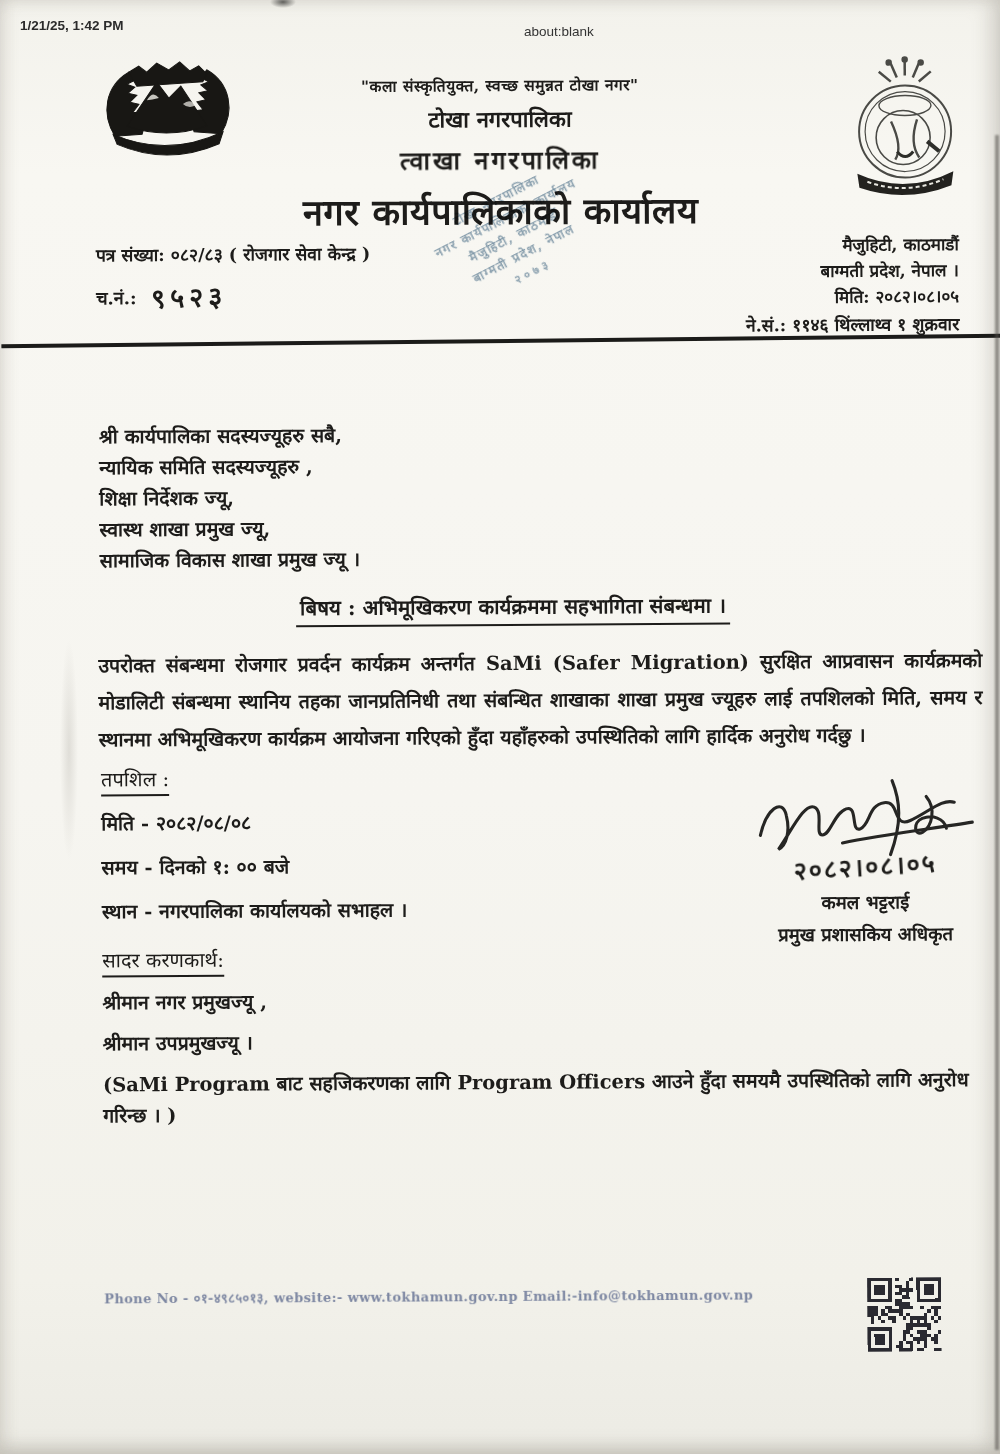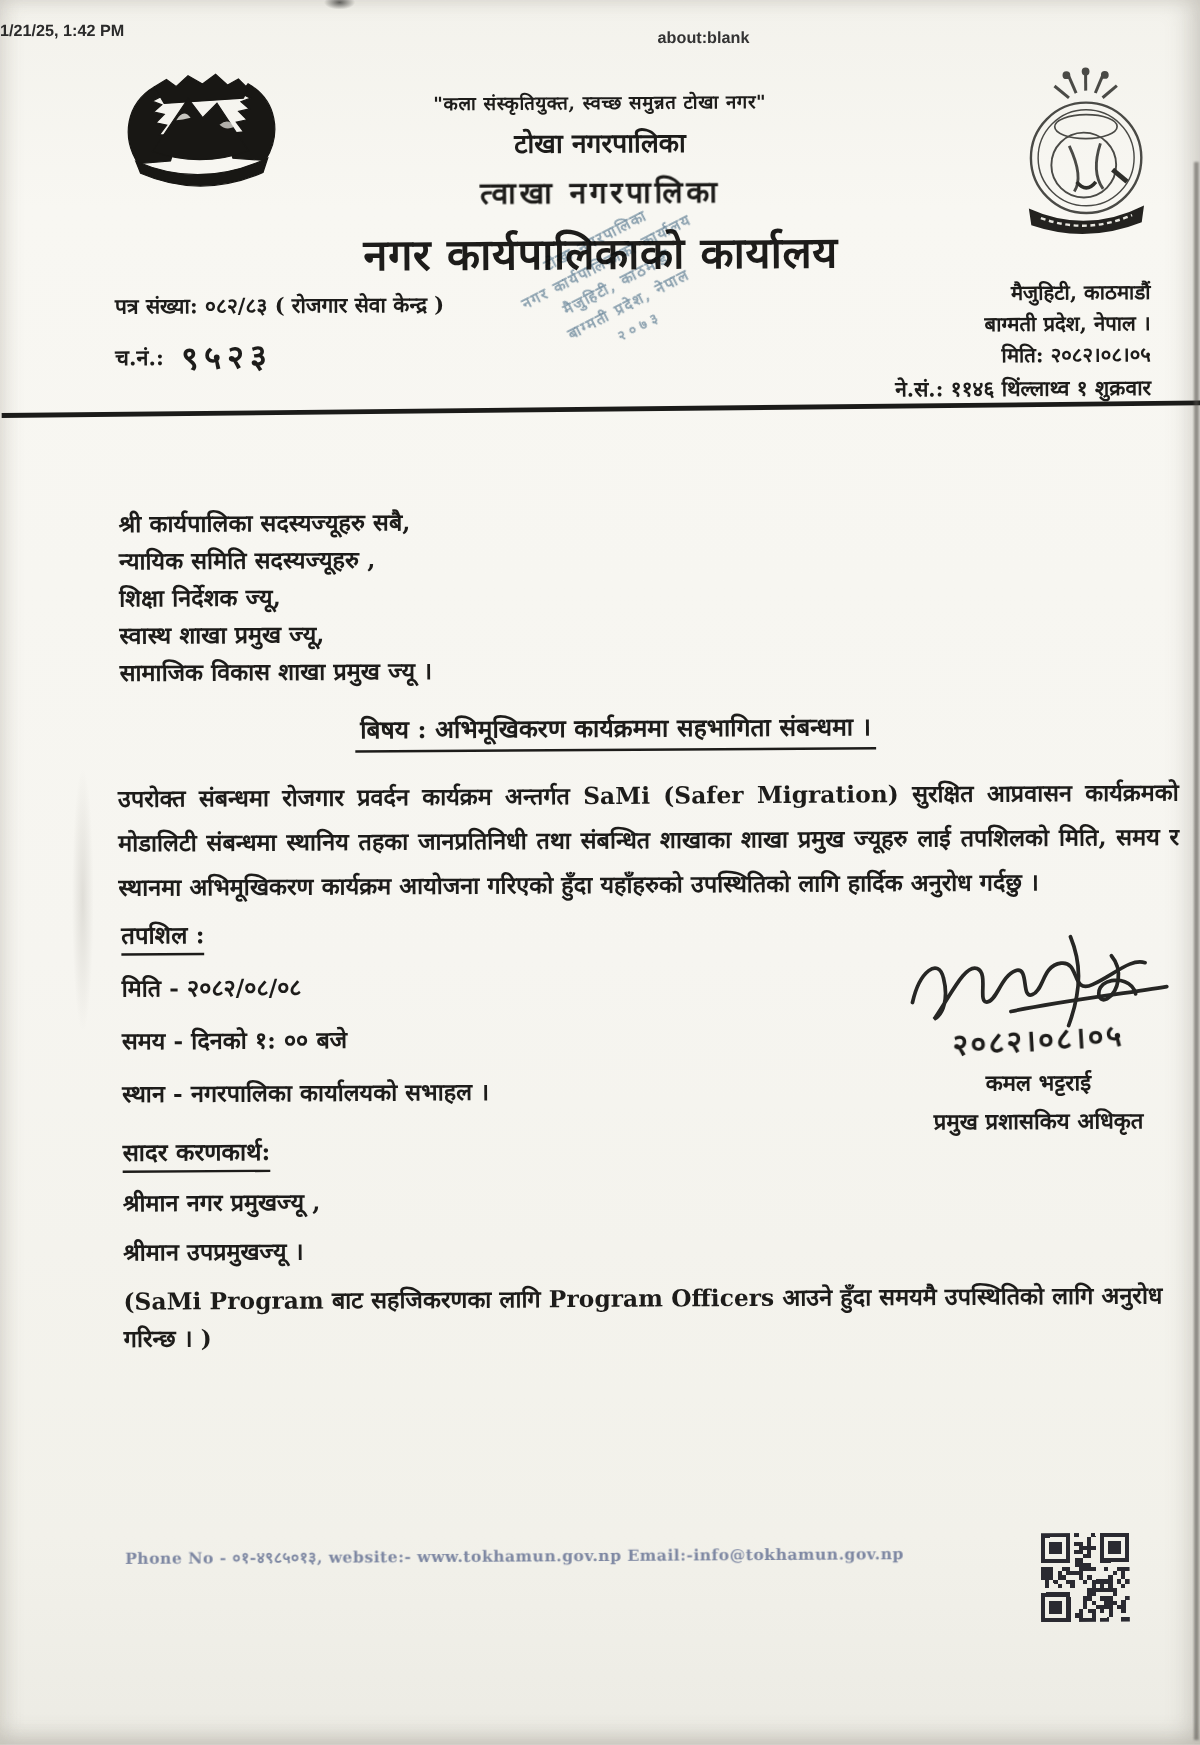--- a/index.html
+++ b/index.html
@@ -4,22 +4,22 @@
 <style>
   html,body{margin:0;padding:0;}
   body{width:1000px;height:1454px;background:#e9e8e3;font-family:"DejaVu Serif","Liberation Serif",serif;}
   .page{position:relative;width:1000px;height:1454px;overflow:hidden;color:#1d1c1a;
     background:linear-gradient(180deg,#f3f2ec 0%,#f8f7f2 12%,#f6f5f0 55%,#f2f1ea 88%,#ecebe4 100%);
     box-shadow:inset -12px 0 18px rgba(110,105,95,.18), inset 0 -10px 16px rgba(110,105,95,.16), inset 8px 0 14px rgba(110,105,95,.08);}
   .tilt{position:absolute;inset:0;transform:rotate(-0.35deg);transform-origin:50% 8%;}
 
   
   .ph{position:absolute;font-family:"Liberation Sans","DejaVu Sans",sans-serif;font-size:13.5px;font-weight:bold;color:#2b2b2b;}
-  .ph-dt{left:0;top:18px;}
-  .ph-title{left:548px;top:24px;font-weight:bold;color:#333;}
+  .ph-dt{left:20px;top:18px;}
+  .ph-title{left:524px;top:24px;font-weight:normal;color:#333;}
 
   
   .head-center{position:absolute;left:230px;top:74px;width:540px;text-align:center;z-index:2;}
   .motto{font-size:15.5px;font-weight:bold;letter-spacing:.5px;}
   .muni{font-size:22px;font-weight:bold;margin-top:7px;}
   .newari{font-size:25px;font-weight:bold;letter-spacing:3px;margin-top:9px;filter:blur(.35px);}
   .office{font-size:36px;font-weight:bold;margin-top:10px;letter-spacing:.5px;}
 
   .emblem{position:absolute;z-index:1;}
   .emblem-left{left:95px;top:54px;}
@@ -42,21 +42,21 @@
   .rule{position:absolute;left:0;top:339px;width:1000px;height:4px;background:#1b1b19;transform:rotate(-0.25deg);z-index:2;}
 
   .recipients{position:absolute;left:97px;top:419px;font-size:19.5px;line-height:31px;font-weight:bold;}
 
   .subject-wrap{position:absolute;left:0;top:592px;width:1020px;text-align:center;}
   .subject{display:inline-block;font-size:20.5px;font-weight:bold;border-bottom:2.2px solid #1d1c1a;padding:0 4px 4px;}
 
   .body-par{position:absolute;left:95px;top:645px;width:884px;font-size:19.5px;font-weight:bold;line-height:37px;text-align:justify;}
 
   .details{position:absolute;left:97px;top:763px;font-size:19.5px;font-weight:bold;}
-  .sec-head{display:inline-block;font-size:20px;font-weight:bold;border-bottom:2.2px solid #1d1c1a;padding-bottom:2px;}
+  .sec-head{display:inline-block;font-size:20px;font-weight:normal;border-bottom:2.2px solid #1d1c1a;padding-bottom:2px;}
   .details .ln{margin-top:11px;line-height:33px;}
 
   .sig-block{position:absolute;left:733px;top:775px;width:255px;text-align:center;z-index:2;}
   .sig-svg{display:block;margin:0 auto;}
   .sig-date{font-size:25px;font-weight:bold;letter-spacing:2px;transform:rotate(-3deg);margin-top:-16px;filter:blur(.2px);}
   .sig-name{font-size:18.5px;font-weight:bold;margin-top:6px;}
   .sig-desig{font-size:18.5px;font-weight:bold;margin-top:7px;}
 
   .cc{position:absolute;left:97px;top:944px;font-size:19.5px;font-weight:bold;}
   .cc .ln{margin-top:10px;line-height:31px;}

